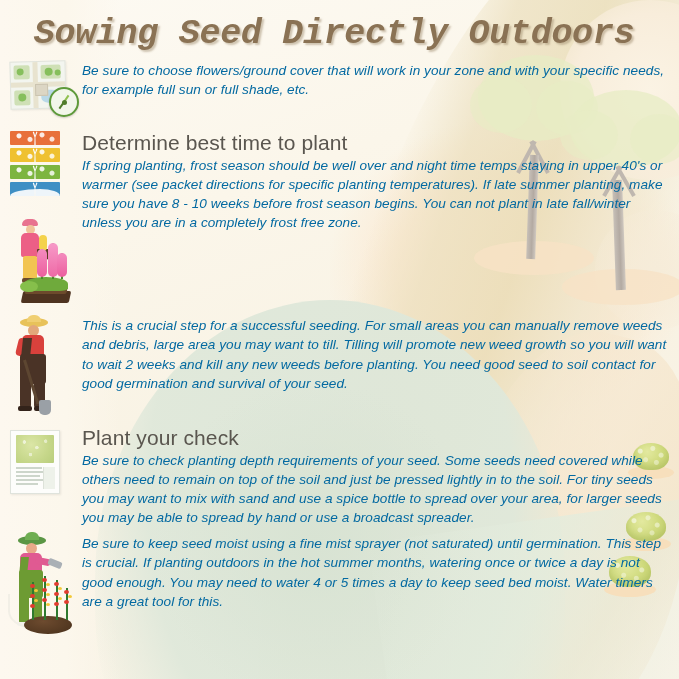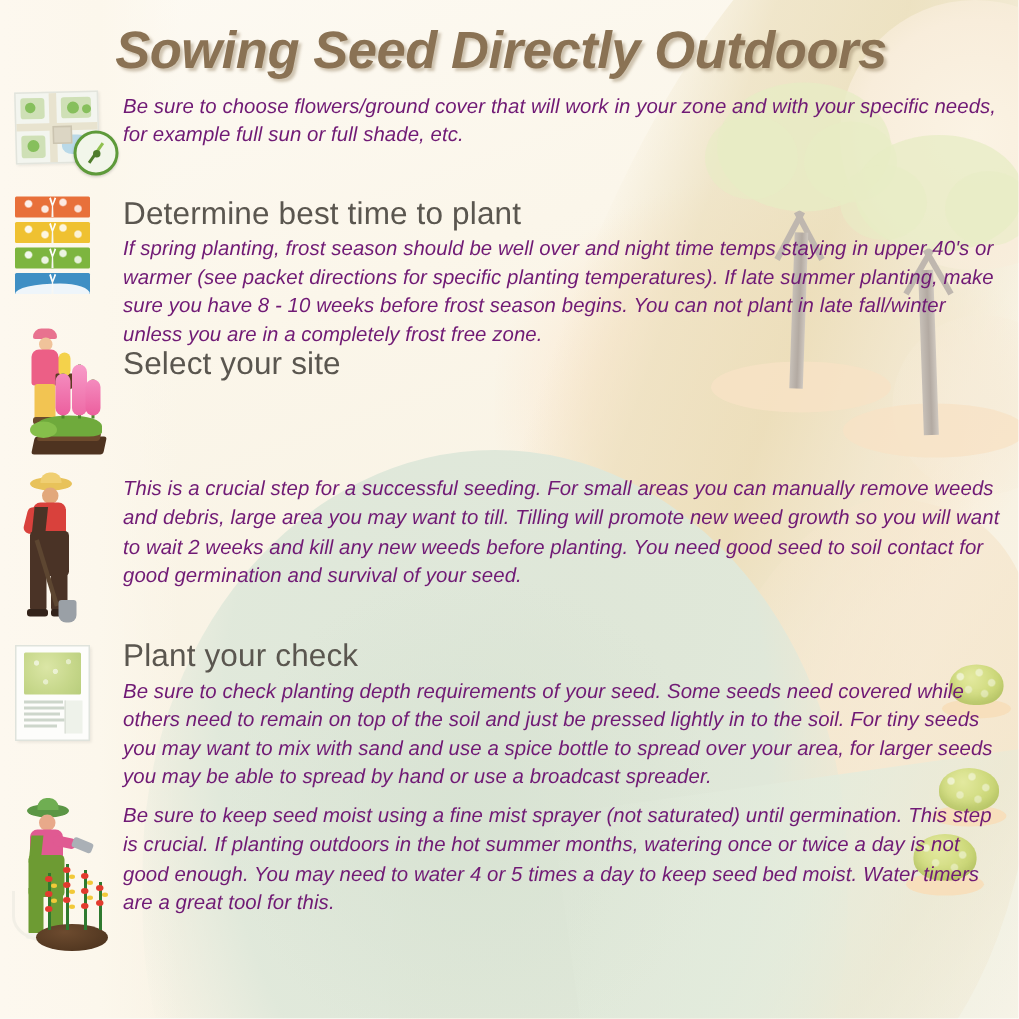--- a/index.html
+++ b/index.html
@@ -136,21 +136,21 @@
     z-index: 5;
     width: 679px;
     height: 679px;
   }
 
   .title {
     position: absolute;
     left: 0; top: 14px;
     width: 668px;
     text-align: center;
-    font-family: Liberation Sans, sans-serif;
+    font-family: Liberation Mono, monospace;
     font-weight: bold;
     font-style: italic;
     font-size: 35px;
     letter-spacing: -0.3px;
     color: #8a7254;
     text-shadow: 2px 2px 2px rgba(150,130,100,.45);
   }
 
   .steps {
     position: absolute;
@@ -182,21 +182,21 @@
     color: #5a564f;
     line-height: 1.12;
     margin: 0 0 1px 0;
     letter-spacing: .1px;
   }
   .step-text {
     font-family: "Liberation Sans", sans-serif;
     font-style: italic;
     font-size: 13.6px;
     line-height: 1.42;
-    color: #701a75;
+    color: #0369a1;
     margin: 0;
     letter-spacing: .05px;
   }
 
   
   #step-1 { height: 70px; }
   #step-2 { height: 100px; }
   #step-3 { height: 85px; }
   #step-4 { height: 110px; }
   #step-5 { height: 108px; }
@@ -448,21 +448,20 @@
 
             <div class="px" style="left:31px; top:30px; width:2px; height:30px; background:#4d8a2c;"></div>
             <div class="px" style="left:42px; top:24px; width:2px; height:36px; background:#4d8a2c;"></div>
             <div class="px" style="left:51px; top:34px; width:2px; height:26px; background:#4d8a2c;"></div>
             <div class="px" style="left:27px; top:30px; width:10px; height:28px; background:linear-gradient(180deg,#f48bbe 0%, #ec5f9e 100%); border-radius:5px;"></div>
             <div class="px" style="left:38px; top:24px; width:10px; height:34px; background:linear-gradient(180deg,#f79ac8 0%, #ee6aa6 100%); border-radius:5px;"></div>
             <div class="px" style="left:47px; top:34px; width:10px; height:24px; background:linear-gradient(180deg,#f48bbe 0%, #ec5f9e 100%); border-radius:5px;"></div>
           </div>
         </div>
         <div class="step-body">
-          <h2 class="step-head">Select your site</h2>
         </div>
       </div>
 
       <div class="step" id="step-4">
         <div class="step-icon">
           <div class="fig" style="height:100px;">
             <div class="px" style="left:10px; top:2px; width:28px; height:9px; background:#e8c25a; border-radius:50%;"></div>
             <div class="px" style="left:17px; top:-1px; width:14px; height:7px; background:#f0cf72; border-radius:6px 6px 0 0;"></div>
             <div class="px" style="left:18px; top:9px; width:11px; height:11px; background:#e2a87b; border-radius:50%;"></div>
             <div class="px" style="left:12px; top:19px; width:22px; height:20px; background:#d9413c; border-radius:5px 5px 0 0;"></div>

